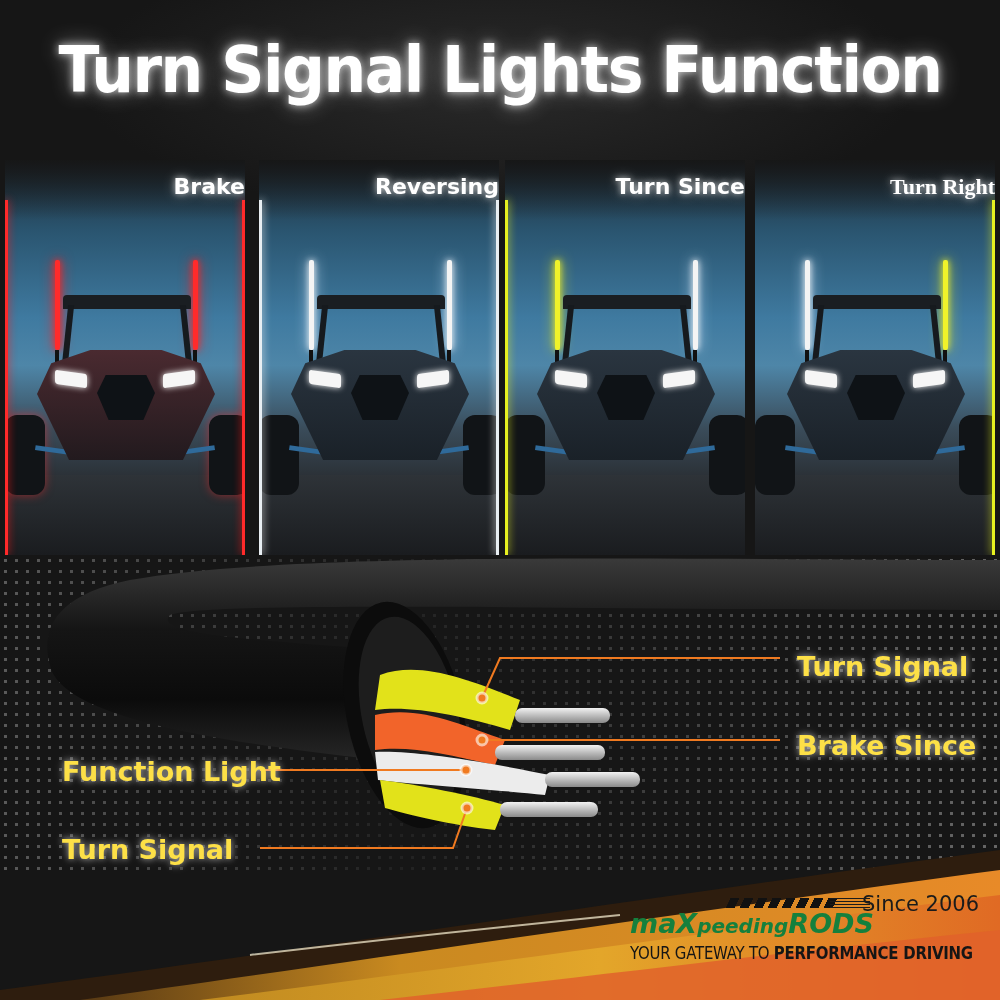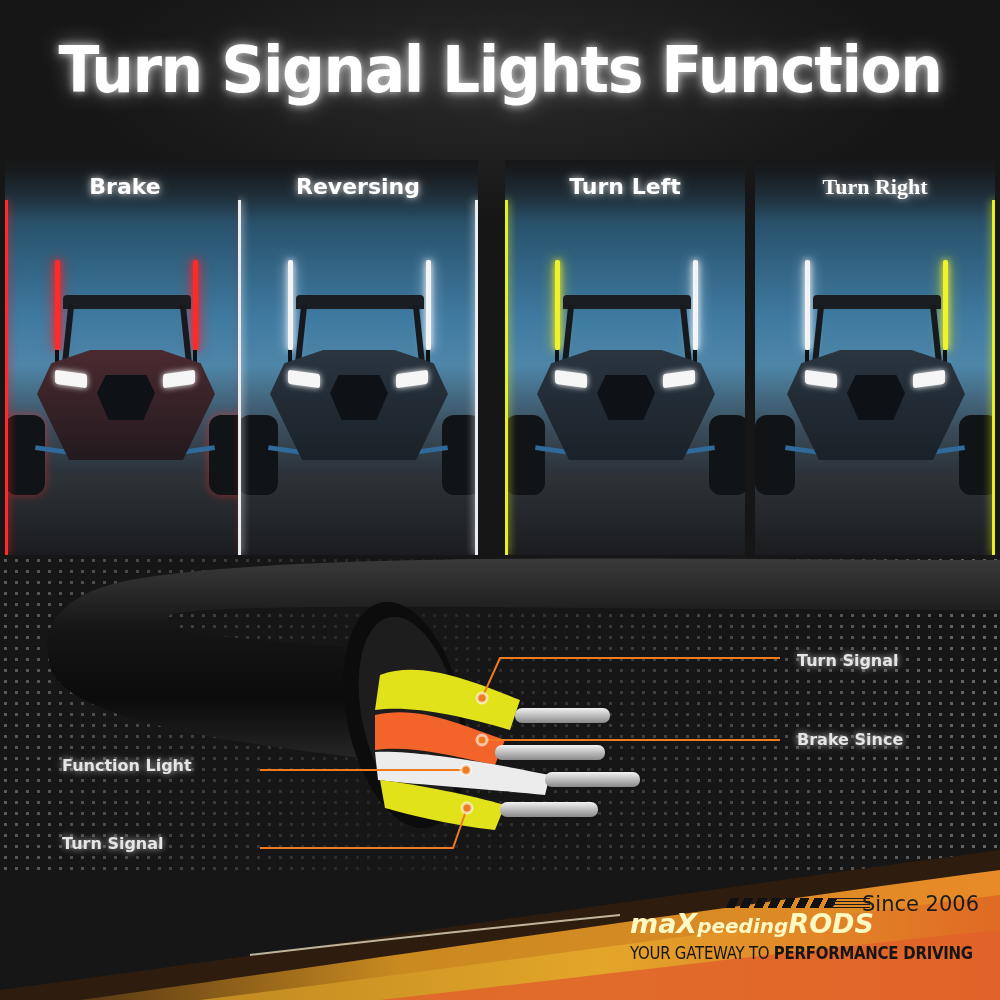--- a/index.html
+++ b/index.html
@@ -24,21 +24,21 @@
   
   .panel {
     position: absolute; top: 160px; width: 240px; height: 395px; overflow: hidden;
     background: linear-gradient(to bottom, #1e2a33 0%, #2a5570 18%, #3f7aa0 40%, #4e86a8 52%, #3a4c5a 68%, #2b3137 80%, #1c1f23 100%);
   }
   .panel::before {
     content: ""; position: absolute; left: 0; right: 0; top: 0; height: 60px;
     background: linear-gradient(to bottom, rgba(22,22,22,0.95), rgba(22,22,22,0));
   }
   .panel .label {
-    position: absolute; top: 14px; left: 0; right: 0; text-align: center;
+    position: absolute; top: 14px; left: 0; right: 0; text-align: right;
     font-weight: bold; font-size: 22px; color: #fff; z-index: 3;
     text-shadow: 0 0 6px rgba(255,255,255,0.7), 0 0 14px rgba(255,255,255,0.35);
   }
   .panel .edge { position: absolute; top: 40px; bottom: 0; width: 3px; }
   .panel .edge.l { left: 0; }
   .panel .edge.r { right: 0; }
   .panel.red .edge { background: #ff2a2a; box-shadow: 0 0 8px #ff1a1a; }
   .panel.white .edge { background: #e8eef2; box-shadow: 0 0 8px #ffffff; }
   .panel.yellow .edge { background: #e7f020; box-shadow: 0 0 8px #e8f020; }
 
@@ -83,40 +83,40 @@
     background-size: 11px 11px;
     -webkit-mask-image: linear-gradient(to right, rgba(0,0,0,0.6), rgba(0,0,0,0.1) 40%, rgba(0,0,0,0.7));
     mask-image: linear-gradient(to right, rgba(0,0,0,0.6), rgba(0,0,0,0.1) 40%, rgba(0,0,0,0.7));
     opacity: 0.55;
   }
 
   
   .cable-svg { position: absolute; left: 0; top: 540px; }
 
   .callout-label {
-    position: absolute; font-weight: bold; font-size: 16px; color: #e5e5e5;
+    position: absolute; font-weight: bold; font-size: 27px; color: #fde047;
     text-shadow: 0 0 6px rgba(255,255,255,0.55), 0 0 12px rgba(255,255,255,0.25);
     white-space: nowrap;
   }
 
   
   .swoosh { position: absolute; left: 0; top: 840px; }
 
   
   .logo { position: absolute; left: 630px; top: 892px; width: 340px; }
   .logo .since {
     position: absolute; left: 232px; top: 0; font-size: 21px; color: #1b1b1b; white-space: nowrap;
   }
   .logo .speedlines { position: absolute; left: 200px; top: 6px; width: 40px; height: 12px;
     background: repeating-linear-gradient(to bottom, #1b1b1b 0 1px, transparent 1px 3px); }
   .logo .checks { position: absolute; left: 98px; top: 6px; width: 110px; height: 10px;
     background: repeating-linear-gradient(to right, #111 0 9px, transparent 9px 14px); transform: skewX(-25deg); }
   .logo .brand {
     position: absolute; left: 0; top: 16px; font-family: "DejaVu Sans", sans-serif;
-    font-weight: 900; font-style: italic; font-size: 27px; color: #fef9c3; letter-spacing: 0px; white-space: nowrap;
+    font-weight: 900; font-style: italic; font-size: 27px; color: #15803d; letter-spacing: 0px; white-space: nowrap;
   }
   .logo .tagline { position: absolute; left: 0; top: 51px; font-size: 17px; color: #151515; white-space: nowrap; letter-spacing: -0.3px; transform: scaleX(0.88); transform-origin: left; }
   .logo .tagline b { font-weight: 900; }
 </style>
 </head>
 <body>
 
 <div class="bg"></div>
 
 <h1 class="title">Turn Signal Lights Function</h1>
@@ -138,21 +138,21 @@
     <div class="body"></div>
       <div class="grille"></div>
     <div class="headlight l"></div>
       <div class="headlight r"></div>
   </div>
   <div class="edge l"></div>
     <div class="edge r"></div>
   <div class="label">Brake</div>
 </div>
 
-<div class="panel white" style="left:238px;">
+<div class="panel white" style="left:259px;">
   <div class="utv">
     <div class="ground"></div>
     <div class="whip left w-white"></div>
     <div class="whip right w-white"></div>
     <div class="whip-pole left"></div>
       <div class="whip-pole right"></div>
     <div class="roof"></div>
       <div class="cage-l"></div>
       <div class="cage-r"></div>
     <div class="wheel l"></div>
@@ -182,21 +182,21 @@
     <div class="wheel l"></div>
       <div class="wheel r"></div>
     <div class="arm l"></div>
       <div class="arm r"></div>
     <div class="body"></div>
       <div class="grille"></div>
     <div class="headlight l"></div>
       <div class="headlight r"></div>
   </div>
   <div class="edge l"></div>
-  <div class="label">Turn Left</div>
+  <div class="label">Turn Since</div>
 </div>
 
 <div class="panel white" style="left:755px;font-family:Liberation Serif, serif;">
   <div class="utv">
     <div class="ground"></div>
     <div class="whip left w-white"></div>
     <div class="whip right w-yellow"></div>
     <div class="whip-pole left"></div>
       <div class="whip-pole right"></div>
     <div class="roof"></div>

